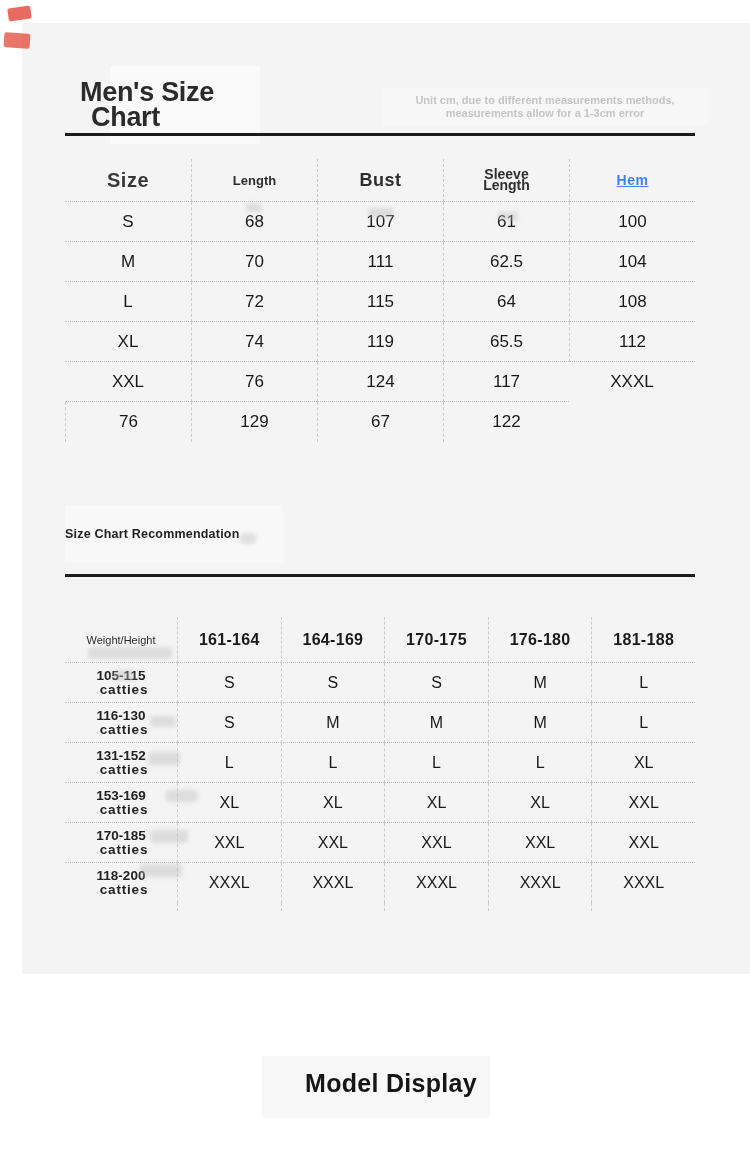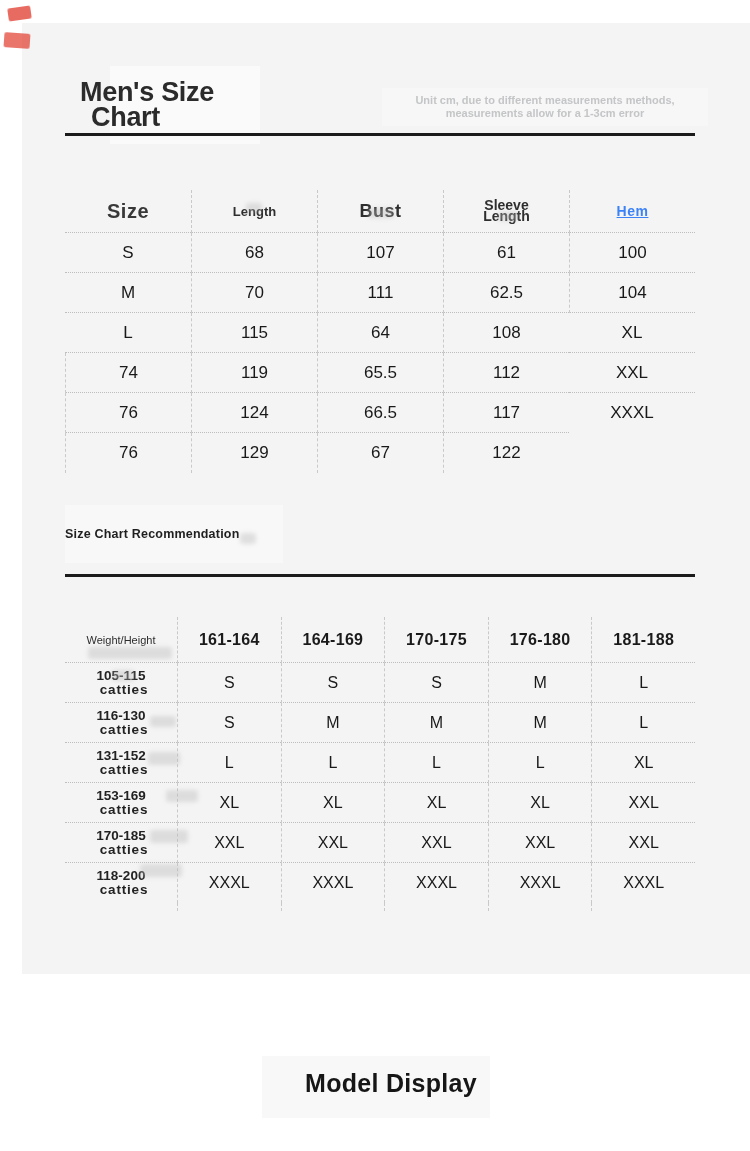--- a/index.html
+++ b/index.html
@@ -30,21 +30,21 @@
 
   
   .title{left:80px;top:80px;color:#2b2b2b;font-weight:bold;font-size:27px;line-height:25px;letter-spacing:-.3px;}
   .title .l2{padding-left:11px;}
   .note{left:380px;top:94px;width:330px;text-align:center;color:#c4c5c6;font-weight:bold;font-size:11px;line-height:13px;}
   .rule{background:#1b1b1b;height:3px;width:630px;left:65px;}
   .rule-1{top:133px;}
   .rule-2{top:574px;}
 
   
-  .size-table{left:65px;top:190px;width:630px;display:grid;
+  .size-table{left:65px;top:159px;width:630px;display:grid;
     grid-template-columns:repeat(5,1fr);grid-template-rows:43px repeat(6,40px);}
   
   .rec-table{left:65px;top:617px;width:630px;display:grid;
     grid-template-columns:112px repeat(5,1fr);grid-template-rows:46px repeat(6,40px) 8px;}
 
   .cell{display:flex;align-items:center;justify-content:center;color:#1d1d1d;}
   .vl{border-left:1px dashed #c9c9c9;}
   .rb{border-bottom:1px dotted #bdbdbd;}
 
   .h-size{font-size:20px;font-weight:bold;color:#383838;letter-spacing:.5px;}
@@ -102,34 +102,34 @@
   <div class="cell rb vl num">61</div>
   <div class="cell rb vl num">100</div>
 
   <div class="cell rb num">M</div>
   <div class="cell rb vl num">70</div>
   <div class="cell rb vl num">111</div>
   <div class="cell rb vl num">62.5</div>
   <div class="cell rb vl num">104</div>
 
   <div class="cell rb num">L</div>
+  <div class="cell rb vl num">72</div>
   <div class="cell rb vl num">115</div>
   <div class="cell rb vl num">64</div>
   <div class="cell rb vl num">108</div>
 
   <div class="cell rb num">XL</div>
   <div class="cell rb vl num">74</div>
   <div class="cell rb vl num">119</div>
   <div class="cell rb vl num">65.5</div>
   <div class="cell rb vl num">112</div>
 
   <div class="cell rb num">XXL</div>
   <div class="cell rb vl num">76</div>
   <div class="cell rb vl num">124</div>
-  <div class="cell rb vl num">66.5</div>
   <div class="cell rb vl num">117</div>
 
   <div class="cell num">XXXL</div>
   <div class="cell vl num">76</div>
   <div class="cell vl num">129</div>
   <div class="cell vl num">67</div>
   <div class="cell vl num">122</div>
 </div>
 
 <div class="abs rec-heading">Size Chart Recommendation</div>

